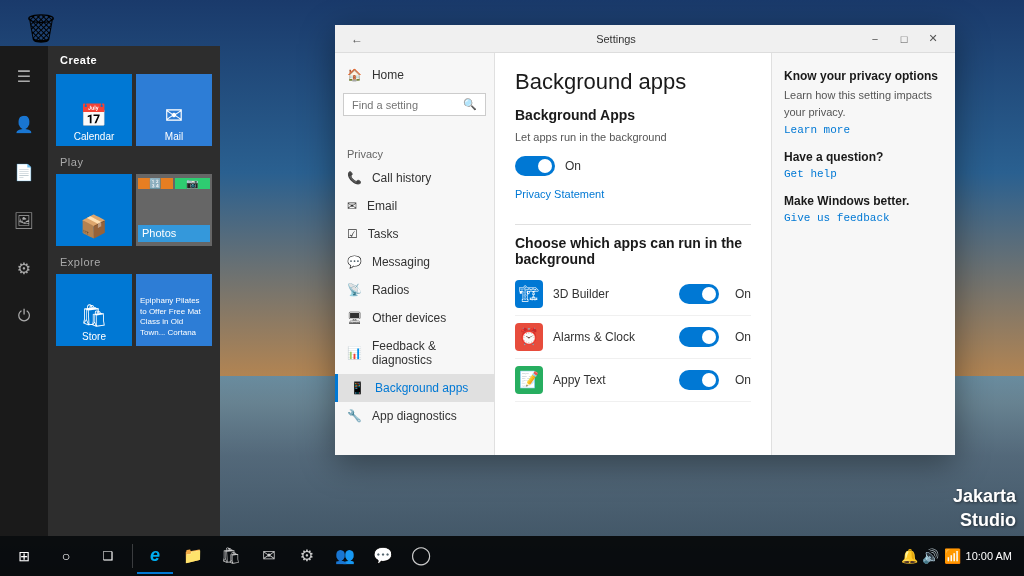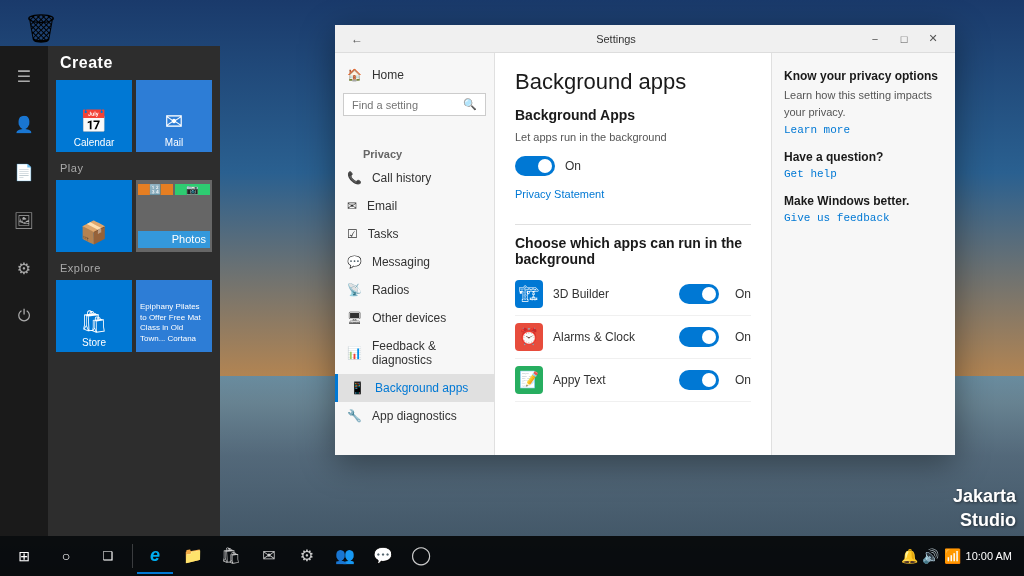--- a/index.html
+++ b/index.html
@@ -123,21 +123,21 @@
 
     .start-content {
       margin-left: 48px;
       flex: 1;
       display: flex;
       flex-direction: column;
     }
 
     .start-create-label {
       color: #fff;
-      font-size: 16px;
+      font-size: 11px;
       font-weight: 600;
       padding: 8px 12px 4px;
       letter-spacing: 0.5px;
     }
 
     .start-tiles {
       display: grid;
       grid-template-columns: 1fr 1fr;
       gap: 4px;
       padding: 4px 8px;
@@ -271,22 +271,22 @@
       border: none;
       outline: none;
       font-size: 11px;
       width: 100%;
       background: transparent;
     }
 
     .privacy-label {
       font-size: 11px;
       color: #666;
-      padding: 8px 28px 4px;
-      font-weight: 700;
+      padding: 8px 12px 4px;
+      font-weight: 400;
     }
 
     
     .settings-main {
       flex: 1;
       padding: 16px 20px;
       overflow-y: auto;
       background: #fff;
     }
 
@@ -501,21 +501,21 @@
     </div>
 
     <div class="section-label">Play</div>
     <div class="start-tiles">
       <div class="tile tall tile-blue">
         <div class="tile-icon">📦</div>
       </div>
       <div class="tile tall" style="background:#666; display:grid; grid-template-columns:1fr 1fr; gap:2px; padding:2px;">
         <div style="background:#e67e22; display:flex; align-items:center; justify-content:center;">🔢</div>
         <div style="background:#2ecc71; display:flex; align-items:center; justify-content:center;">📷</div>
-        <div style="background:#3498db; display:flex; align-items:center; justify-content:flex-end; grid-column:span 2;margin-top:30px;">
+        <div style="background:#3498db; display:flex; align-items:center; justify-content:flex-start; grid-column:span 2;margin-top:30px;">
           <div style="font-size:11px; color:#fff; text-align:left; padding:2px 4px; line-height:1.2;">Photos</div>
         </div>
       </div>
     </div>
 
     <div class="section-label">Explore</div>
     <div class="start-tiles">
       <div class="tile tall tile-blue">
         <div class="tile-icon">🛍</div>
         <span>Store</span>

